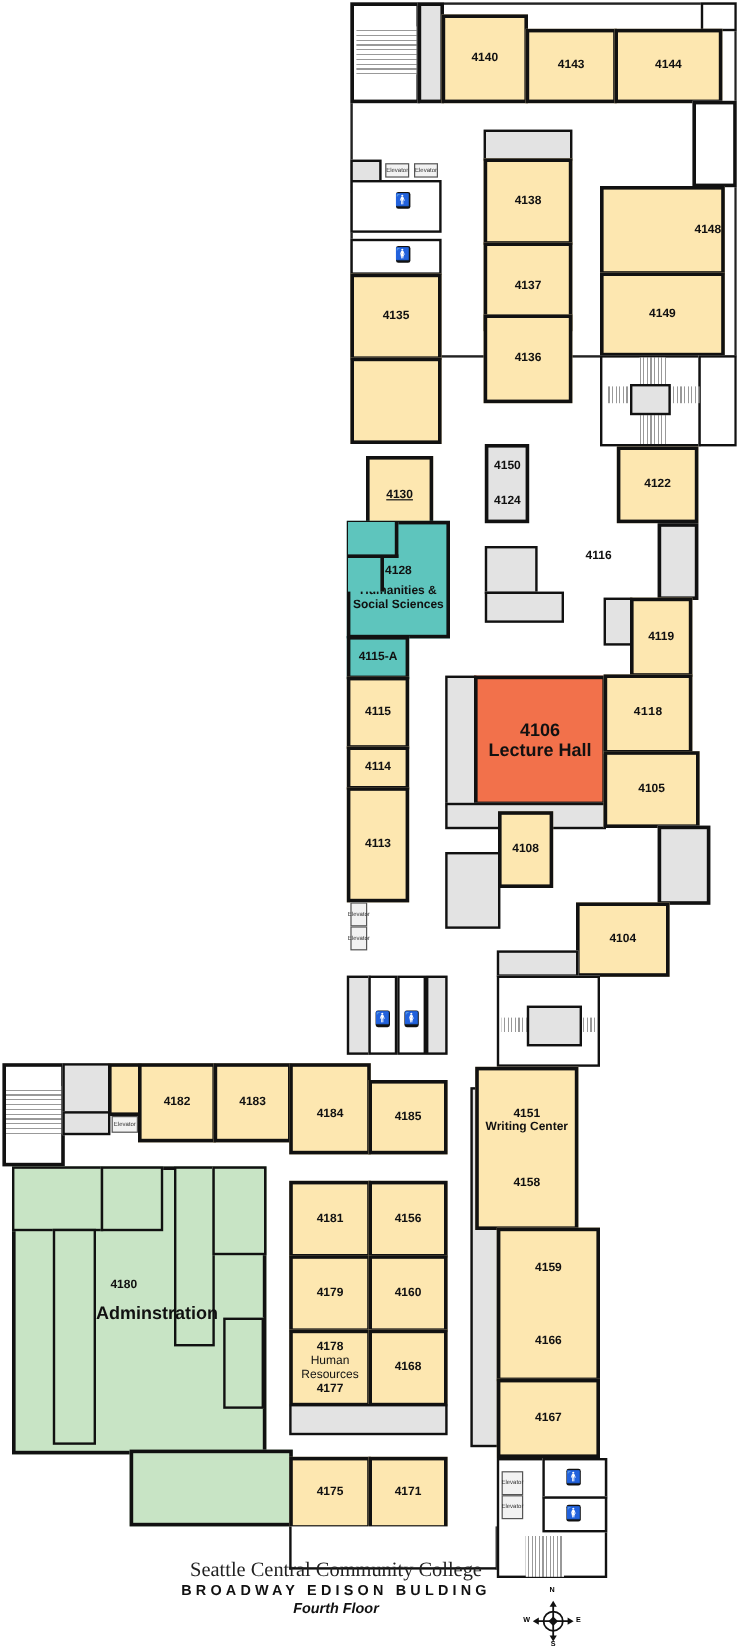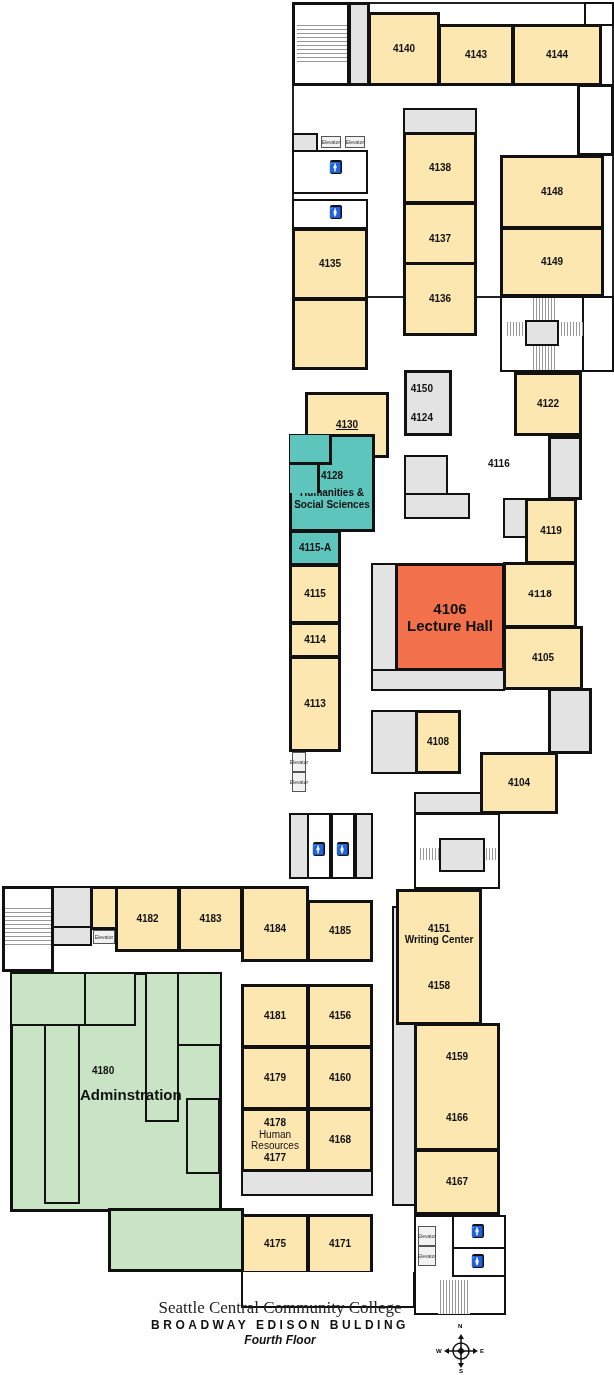--- a/index.html
+++ b/index.html
@@ -65,37 +65,37 @@
   <div class="r tan" style="left:403px;top:132px;width:74px;height:72px;">
       <span>4138</span>
     </div>
   <div class="r tan" style="left:403px;top:202px;width:74px;height:74px;">
       <span>4137</span>
     </div>
   <div class="r tan" style="left:403px;top:262px;width:74px;height:74px;">
       <span>4136</span>
     </div>
 
-  <div class="r tan" style="left:500px;top:155px;width:104px;height:74px;">
+  <div class="r tan" style="left:500px;top:155px;width:104px;height:74px;align-items:flex-end;">
       <span>4148</span>
     </div>
   <div class="r tan" style="left:500px;top:227px;width:104px;height:70px;">
       <span>4149</span>
     </div>
 
   <div class="r white thin" style="left:500px;top:296px;width:84px;height:76px;"></div>
   <div class="r white thin" style="left:582px;top:296px;width:32px;height:76px;"></div>
   <div class="stairsv" style="left:505px;top:322px;width:78px;height:14px;background:repeating-linear-gradient(90deg,#fff 0 2px,#999 2px 3px);"></div>
   <div class="stairs" style="left:533px;top:298px;width:22px;height:72px;background:repeating-linear-gradient(90deg,#999 0 1px,#fff 1px 3px);"></div>
   <div class="r grey thin" style="left:525px;top:320px;width:34px;height:26px;"></div>
 
-  <div class="r tan" style="left:305px;top:392px;width:84px;height:66px;text-decoration:underline;">
+  <div class="r tan" style="left:305px;top:380px;width:56px;height:66px;text-decoration:underline;">
       <span>4130</span>
     </div>
-  <div class="r grey" style="left:404px;top:370px;width:48px;height:66px;align-items:flex-end;padding-right:16px;">
+  <div class="r grey" style="left:404px;top:370px;width:37px;height:66px;align-items:flex-end;padding-right:4px;">
     <span style="margin-bottom:18px;">4150</span>
     <span>4124</span>
   </div>
   <div class="r tan" style="left:514px;top:372px;width:68px;height:64px;">
       <span>4122</span>
     </div>
 
   <div class="r teal" style="left:289px;top:434px;width:86px;height:98px;padding-top:14px;">
     <span>4128</span>
     <span style="margin-top:6px;">Humanities &amp;</span>
@@ -138,21 +138,21 @@
   <div class="r tan" style="left:503px;top:562px;width:74px;height:66px;font-family:Liberation Mono, monospace;">
       <span>4118</span>
     </div>
   <div class="r tan" style="left:503px;top:626px;width:80px;height:64px;">
       <span>4105</span>
     </div>
 
   <div class="r grey" style="left:548px;top:688px;width:44px;height:66px;"></div>
 
   <div class="r grey thin" style="left:371px;top:710px;width:46px;height:64px;"></div>
-  <div class="r tan" style="left:415px;top:710px;width:46px;height:64px;">
+  <div class="r tan" style="left:415px;top:676px;width:46px;height:64px;">
       <span>4108</span>
     </div>
 
   <div class="r tan" style="left:480px;top:752px;width:78px;height:62px;">
       <span>4104</span>
     </div>
   <div class="r grey thin" style="left:414px;top:792px;width:68px;height:22px;"></div>
 
   <div class="elev" style="left:292px;top:752px;width:14px;height:20px;">Elevator</div>
   <div class="elev" style="left:292px;top:772px;width:14px;height:20px;">Elevator</div>

